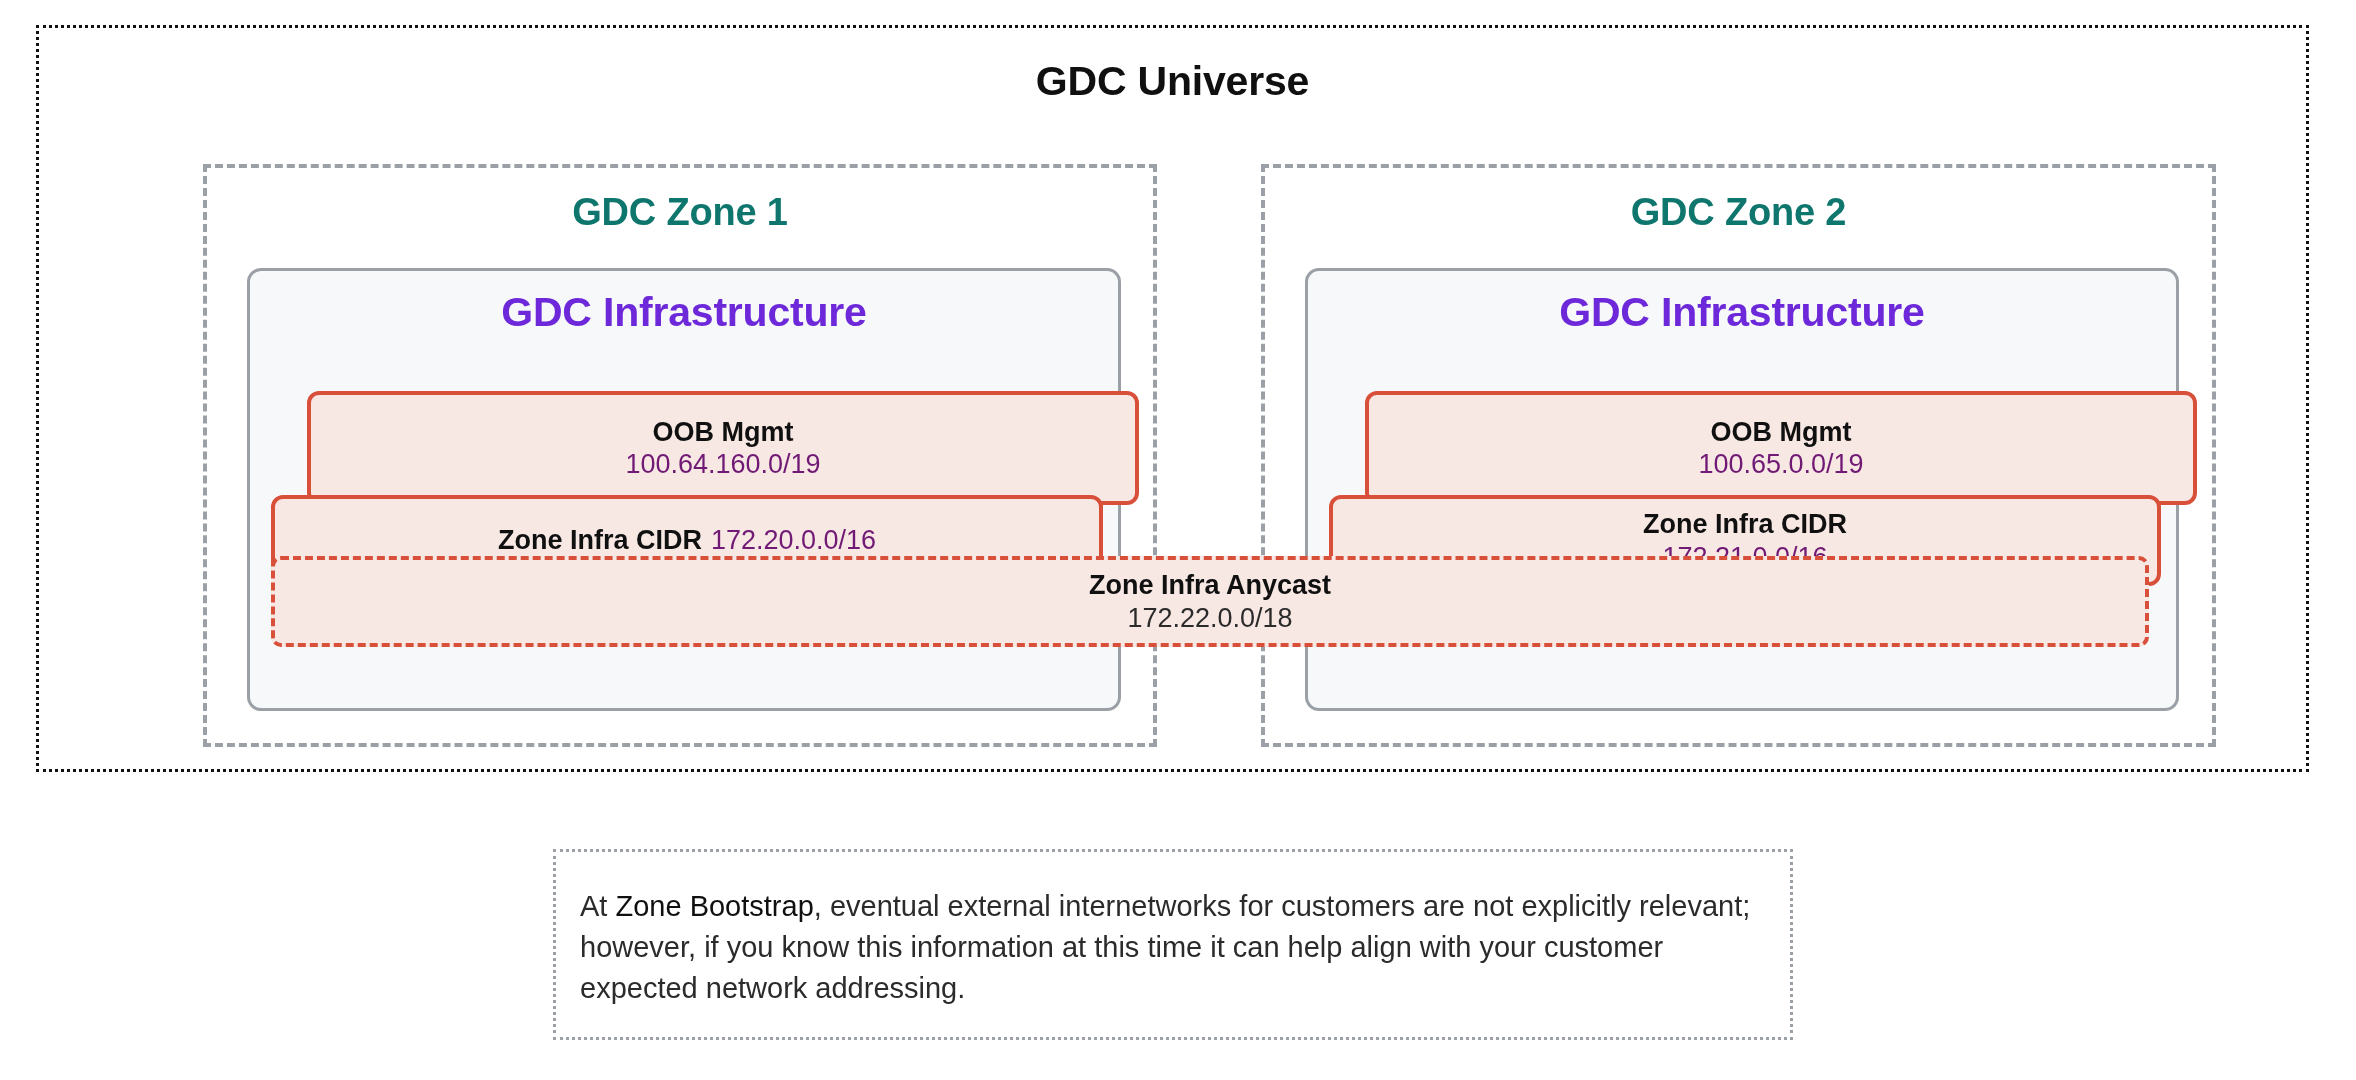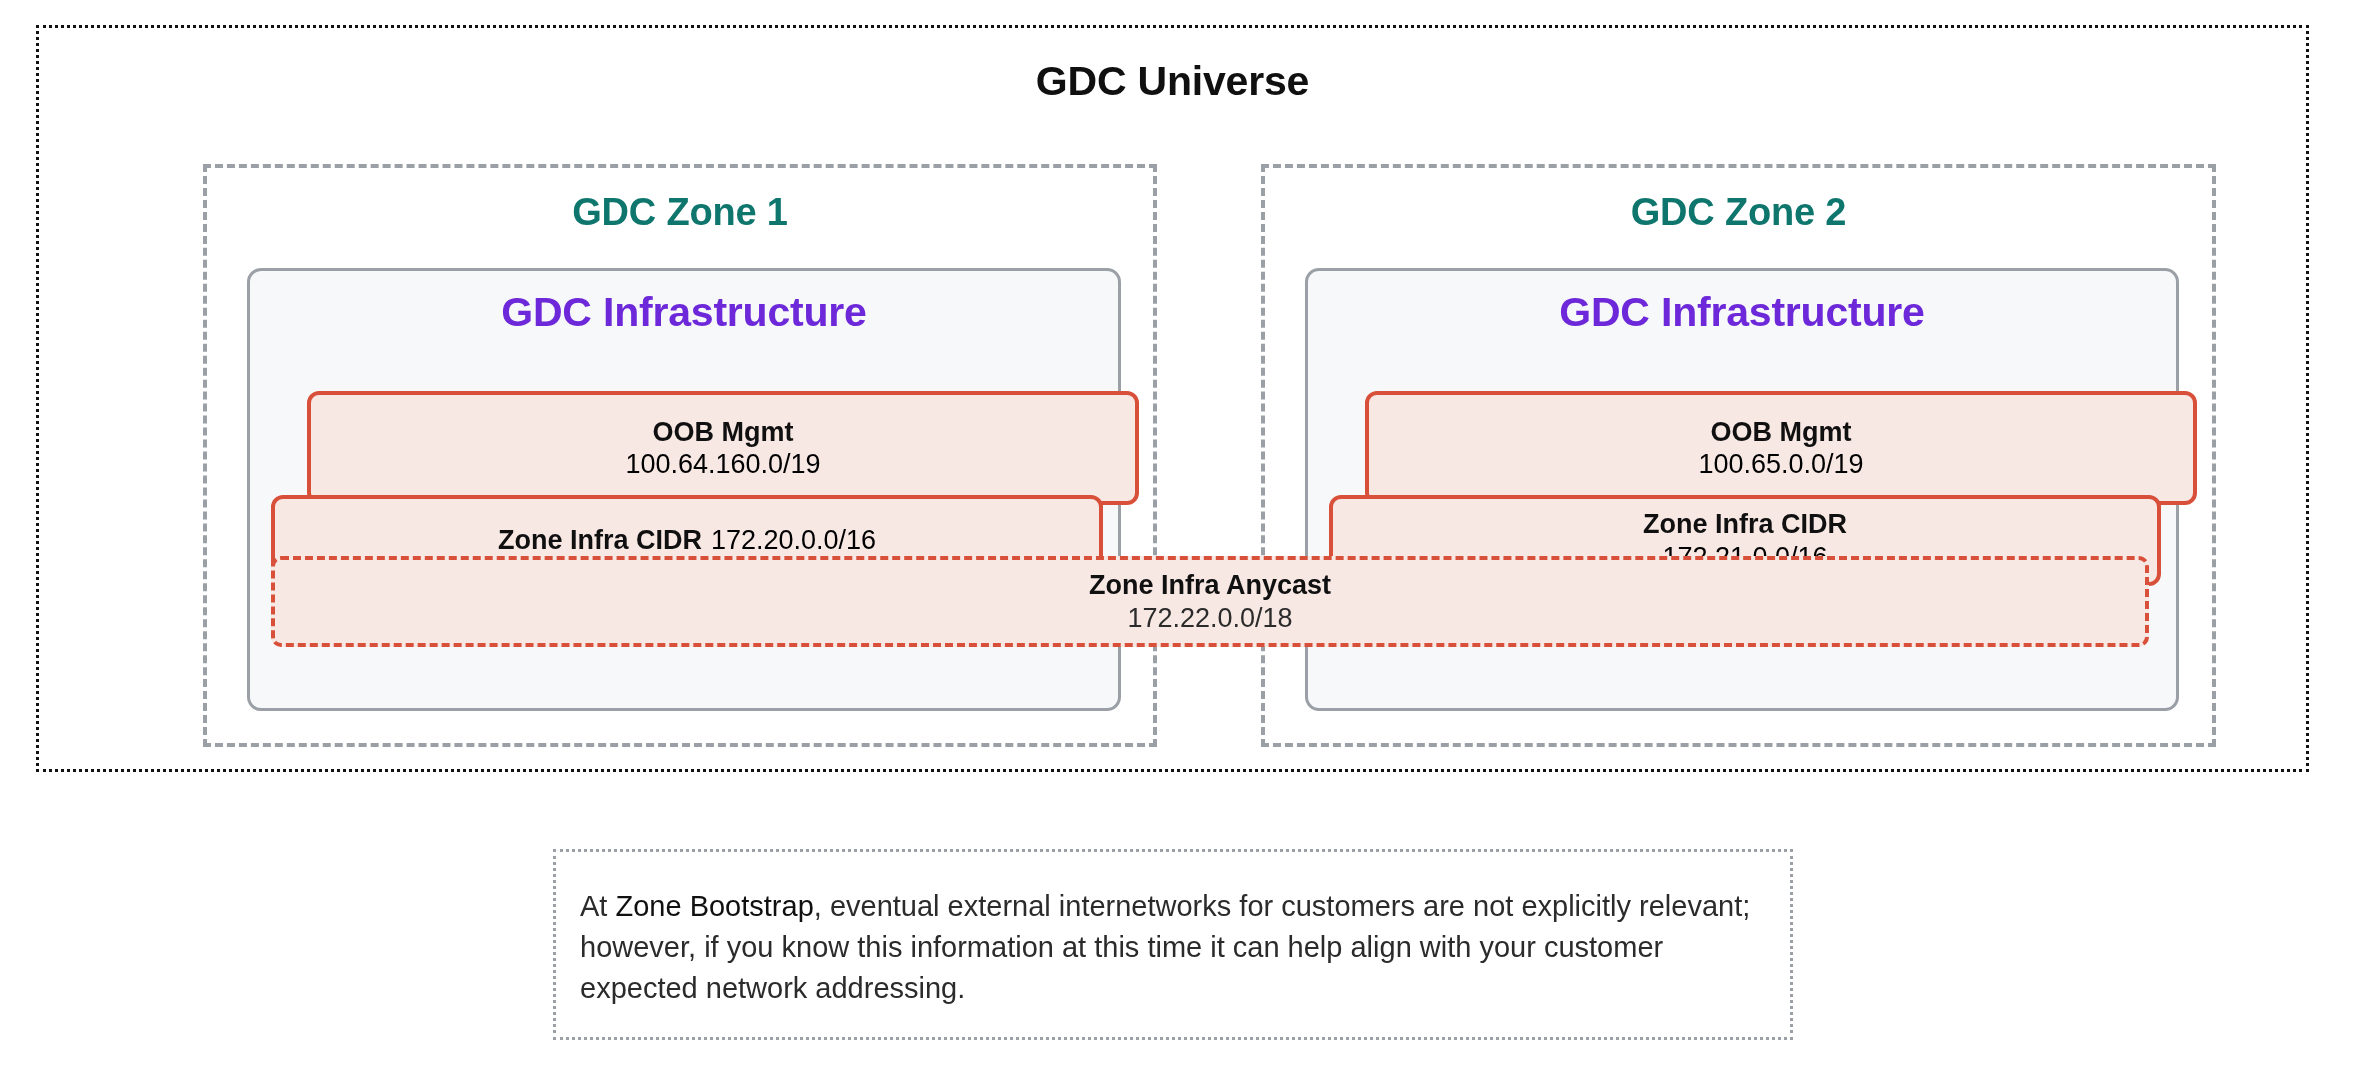--- a/index.html
+++ b/index.html
@@ -114,21 +114,21 @@
     gap: 9px;
   }
   .card .label {
     font-size: 27px;
     font-weight: 700;
     color: #101010;
   }
   .card .value {
     font-size: 27px;
     font-weight: 400;
-    color: #000000;
+    color: #701a75;
   }
 
   .card-oob   { left: 21px; top: 120px; width: 832px; height: 114px; margin-left: 36px; }
   .card-cidr1 { left: 21px; top: 224px; width: 832px; height: 91px; }
   .card-cidr2 { left: 21px; top: 224px; width: 832px; height: 91px; }
 
   
   .card-anycast {
     position: absolute;
     left: 232px;

